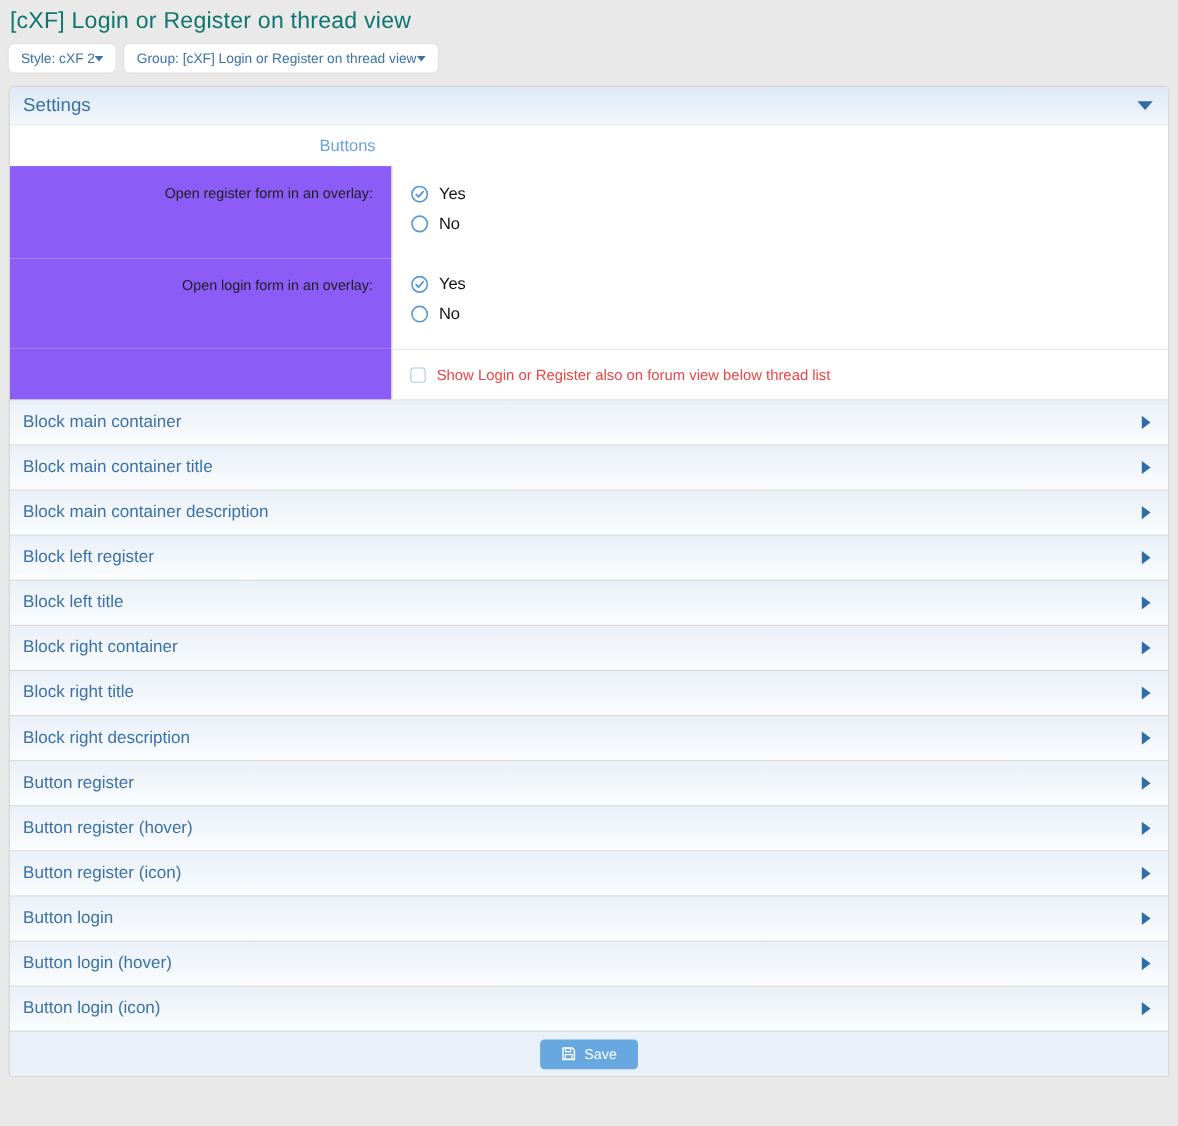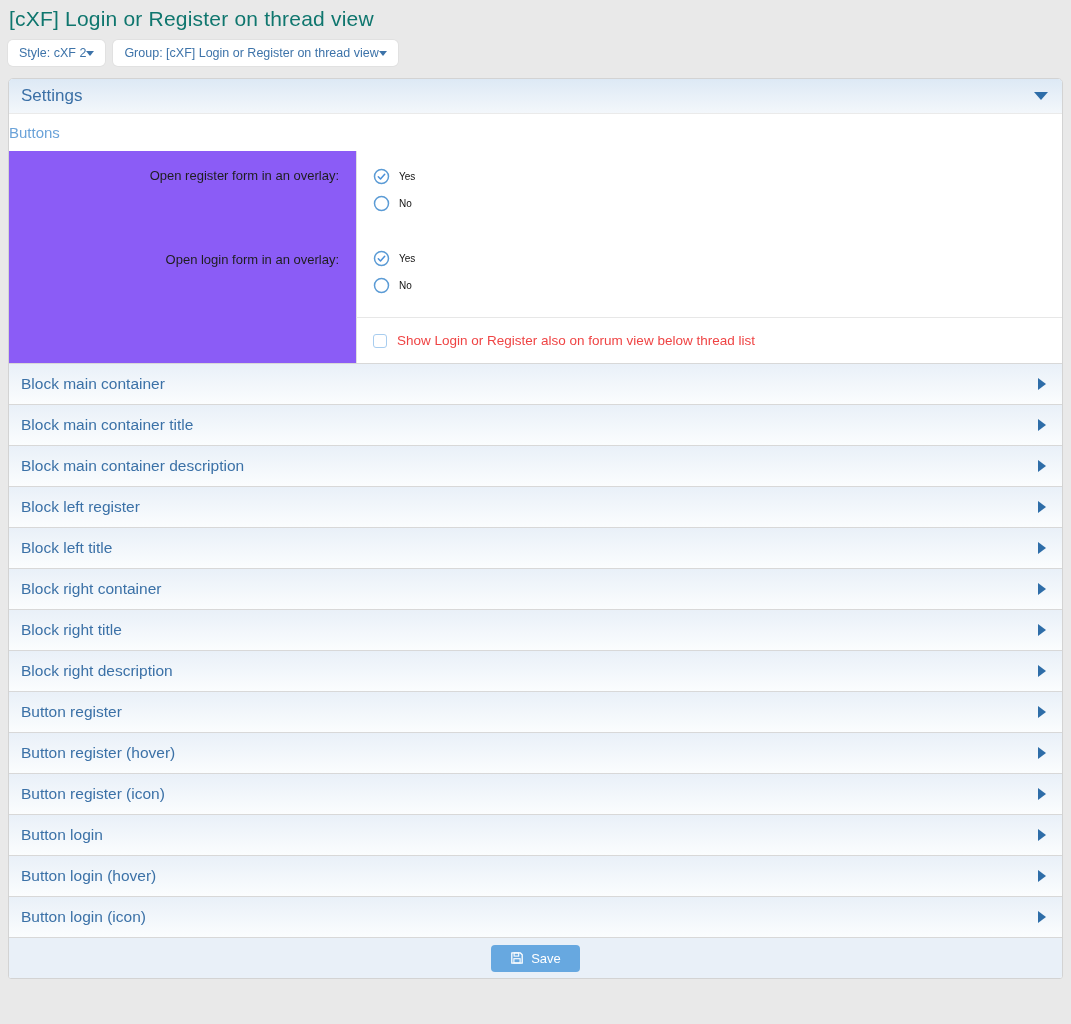--- a/index.html
+++ b/index.html
@@ -72,41 +72,42 @@
   }
   .subheading-row {
     background: #fff;
     border-top: 1px solid #eaeaea;
     height: 38px;
     display: flex;
     align-items: center;
   }
   .subheading-row .subheading {
     width: 614px;
+    text-align: center;
     color: #6ba3d9;
     font-size: 15px;
   }
   .form-area { display: grid; grid-template-columns: 347px 1fr; }
   .cell-label {
     background: #8b5cf6;
     text-align: right;
     padding: 17px 17px 0 10px;
     font-size: 13px;
     color: #1e1e1e;
   }
   .cell-control {
     background: #fff;
     border-left: 1px solid #e0e0e0;
     padding: 10px 0 18px 16px;
   }
   .cell-control.first { padding-top: 12px; }
   .cell-label.cbrow { padding-top: 0; }
   .cell-control.cbrow { border-top: 1px solid #e7e7e7; padding: 15px 0 15px 16px; }
   .choice { display: flex; align-items: center; gap: 9px; height: 27px; cursor: pointer; }
-  .choice .opt-label { font-size: 10px; color: #111; }
+  .choice .opt-label { font-size: 15px; color: #111; }
   .checkbox-line { display: flex; align-items: center; gap: 10px; cursor: pointer; }
   .checkbox-box {
     width: 14px; height: 14px;
     border: 1.5px solid #a8cdef;
     border-radius: 3px;
     background: #fff;
     flex: 0 0 auto;
   }
   .checkbox-line .cb-label { font-size: 13.5px; color: #ef4444; }
   .acc-row {

